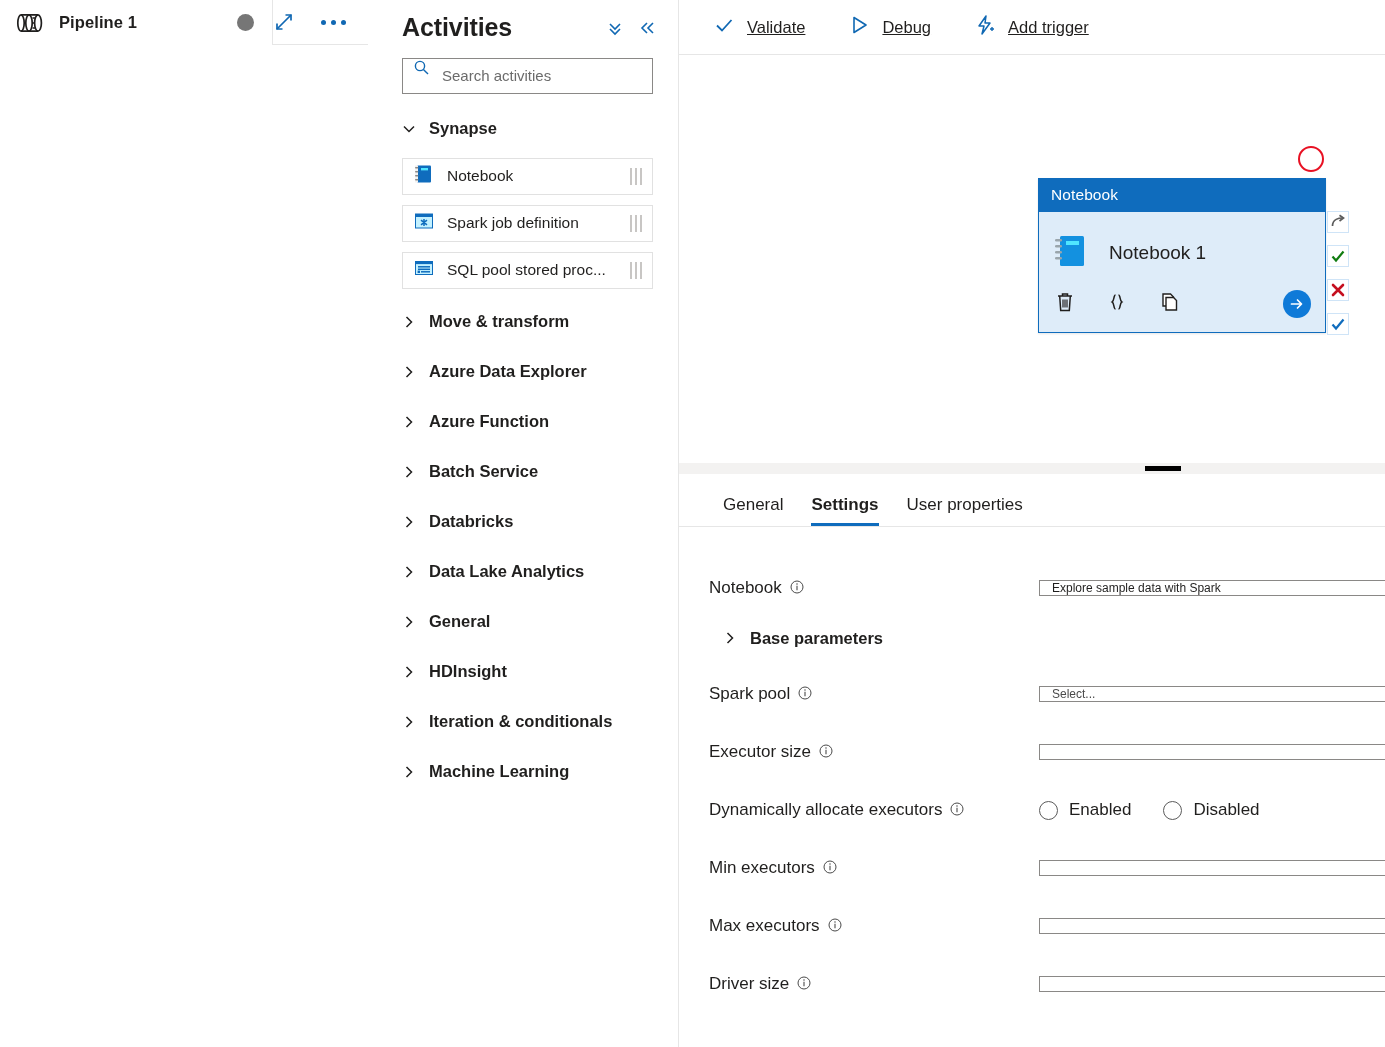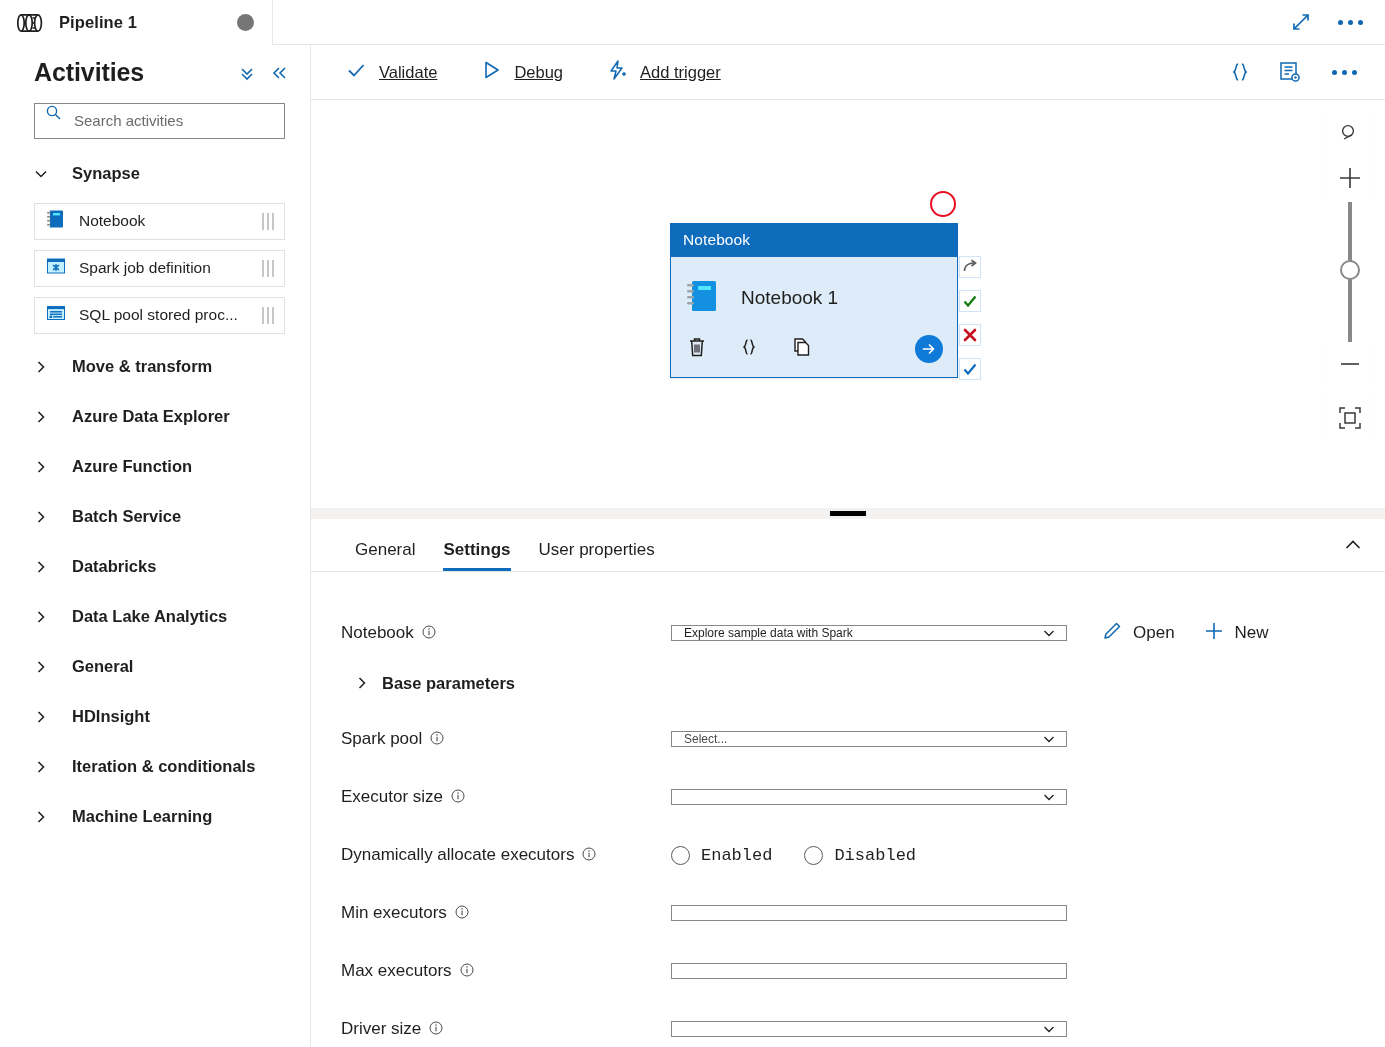--- a/index.html
+++ b/index.html
@@ -6,21 +6,21 @@
   * { box-sizing: border-box; }
   html, body {
     margin: 0; padding: 0;
     width: 1385px; height: 1047px;
     overflow: hidden;
     background: #ffffff;
     font-family: "Liberation Sans", sans-serif;
     color: #201f1e;
     -webkit-font-smoothing: antialiased;
   }
-  #app { position: relative; width: 1385px; height: 1047px; display: flex; flex-direction: column; }
+  #app { position: relative; width: 1385px; height: 1047px; display: flex; }
 
   
   .titlebar { height: 45px; display: flex; align-items: stretch; flex: 0 0 45px; background: #fff; }
   .tab-pipeline {
     width: 272px; display: flex; align-items: center; gap: 13px;
     padding: 0 18px 0 16px; position: relative; background: #fff;
   }
   .tab-pipeline .pipe-icon { width: 30px; height: 22px; flex: 0 0 30px; display: block; }
   .tab-title { font-size: 16.5px; font-weight: 600; color: #201f1e; letter-spacing: .1px; }
   .tab-dot { width: 17px; height: 17px; border-radius: 50%; background: #767676; margin-left: auto; }
@@ -51,21 +51,21 @@
     display: flex; gap: 10px;
     height: 36px; border: 1px solid #8a8886; background: #fff; padding: 0 10px;
   }
   .search-box input {
     border: 0; outline: 0; flex: 1; font-size: 15px; font-family: inherit;
     color: #201f1e; background: transparent; min-width: 0;
   }
   .search-box input::placeholder { color: #6b6b6b; }
 
   .group-row {
-    display: flex; align-items: center; gap: 24px;
+    display: flex; align-items: center; gap: 13px;
     padding: 0 23px; height: 50px; cursor: pointer;
   }
   .group-row .g-label { font-size: 16.5px; font-weight: 600; color: #201f1e; }
   .chev { width: 14px; display: flex; justify-content: center; align-items: center; flex: 0 0 14px; }
 
   .act-items { padding: 4px 25px 0 23px; display: flex; flex-direction: column; gap: 10px; }
   .act-item {
     display: flex; align-items: center; gap: 12px; height: 37px;
     border: 1px solid #e1e1e1; background: #fff; padding: 0 8px 0 10px; cursor: grab;
   }
@@ -164,21 +164,21 @@
   }
   .select .val { flex: 1; white-space: nowrap; overflow: hidden; text-overflow: ellipsis; }
   .select .val.placeholder { color: #4a4a4a; }
   .sidebtns { display: flex; align-items: center; gap: 8px; margin-left: 24px; }
   .linkbtn {
     display: flex; align-items: center; gap: 10px; font-size: 17px; color: #201f1e;
     background: none; border: 0; font-family: inherit; cursor: pointer; padding: 4px 10px;
   }
   .subrow { display: flex; align-items: center; gap: 13px; padding: 4px 0 10px 44px; height: 48px; cursor: pointer; }
   .subrow .s-label { font-size: 16.5px; font-weight: 600; color: #201f1e; }
-  .radios { display: flex; align-items: center; gap: 32px; margin-left: 0; font-family: Liberation Mono, monospace; }
+  .radios { display: flex; align-items: center; gap: 32px; margin-left: 0; }
   .radio { display: flex; align-items: center; gap: 11px; cursor: pointer; }
   .radio .dot { width: 19px; height: 19px; border-radius: 50%; border: 1px solid #5b5b5b; background: #fff; }
   .radio .r-label { font-size: 17px; color: #201f1e; }
   .info { flex: 0 0 auto; margin-top: 1px; }
 </style>
 </head>
 <body>
 
 <div id="app">
 

